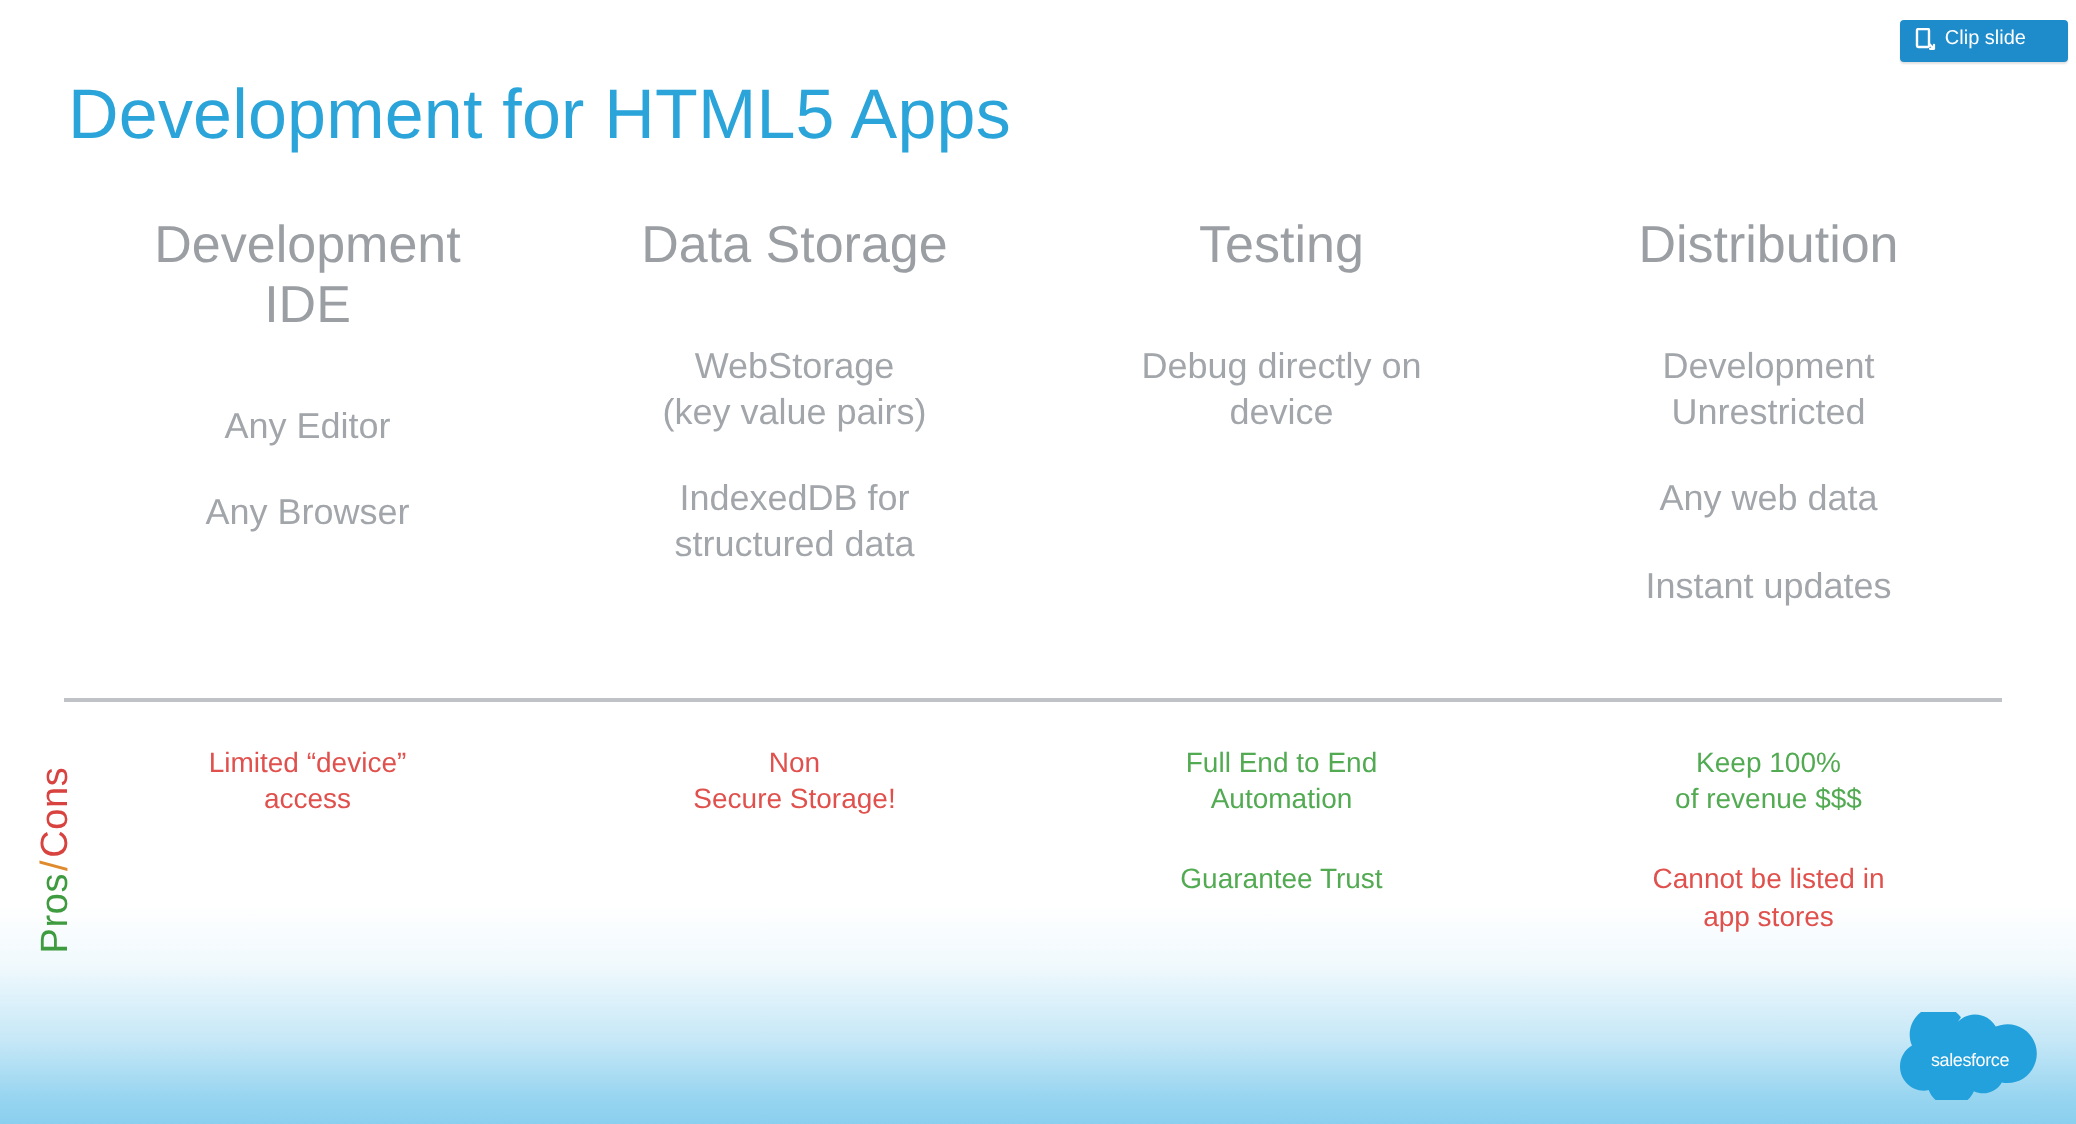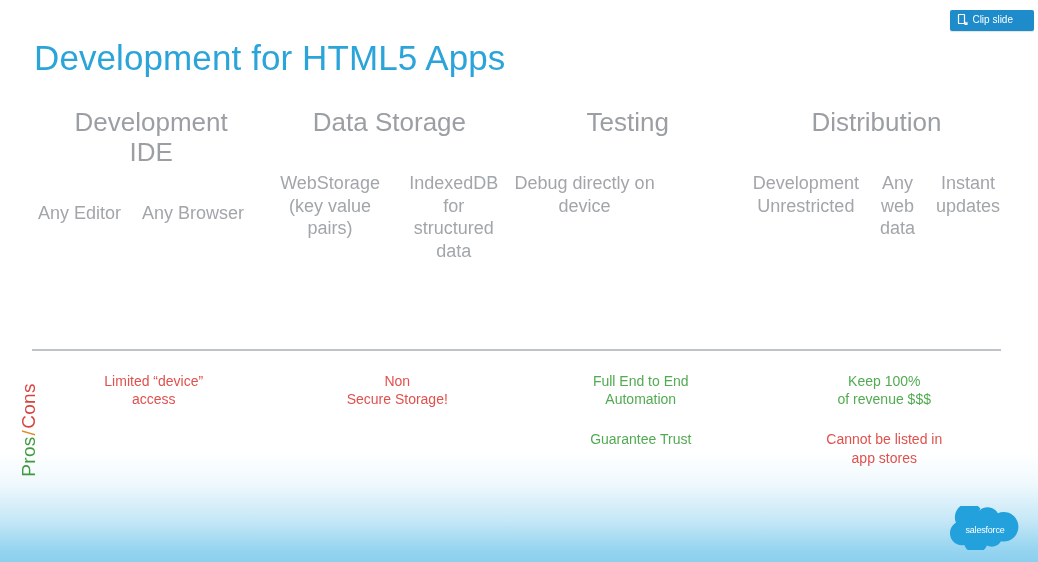--- a/index.html
+++ b/index.html
@@ -91,21 +91,21 @@
   .col-head {
     font-size: 26px;
     color: #9b9fa3;
     line-height: 1.15;
     font-weight: normal;
     margin: 16px 0 34px 0;
     white-space: pre-line;
   }
   .col-items {
     display: flex;
-    flex-direction: row;
+    flex-direction: column;
     gap: 21px;
   }
   .col-item {
     font-size: 18px;
     color: #a2a6aa;
     line-height: 1.26;
     white-space: pre-line;
   }
 
   

